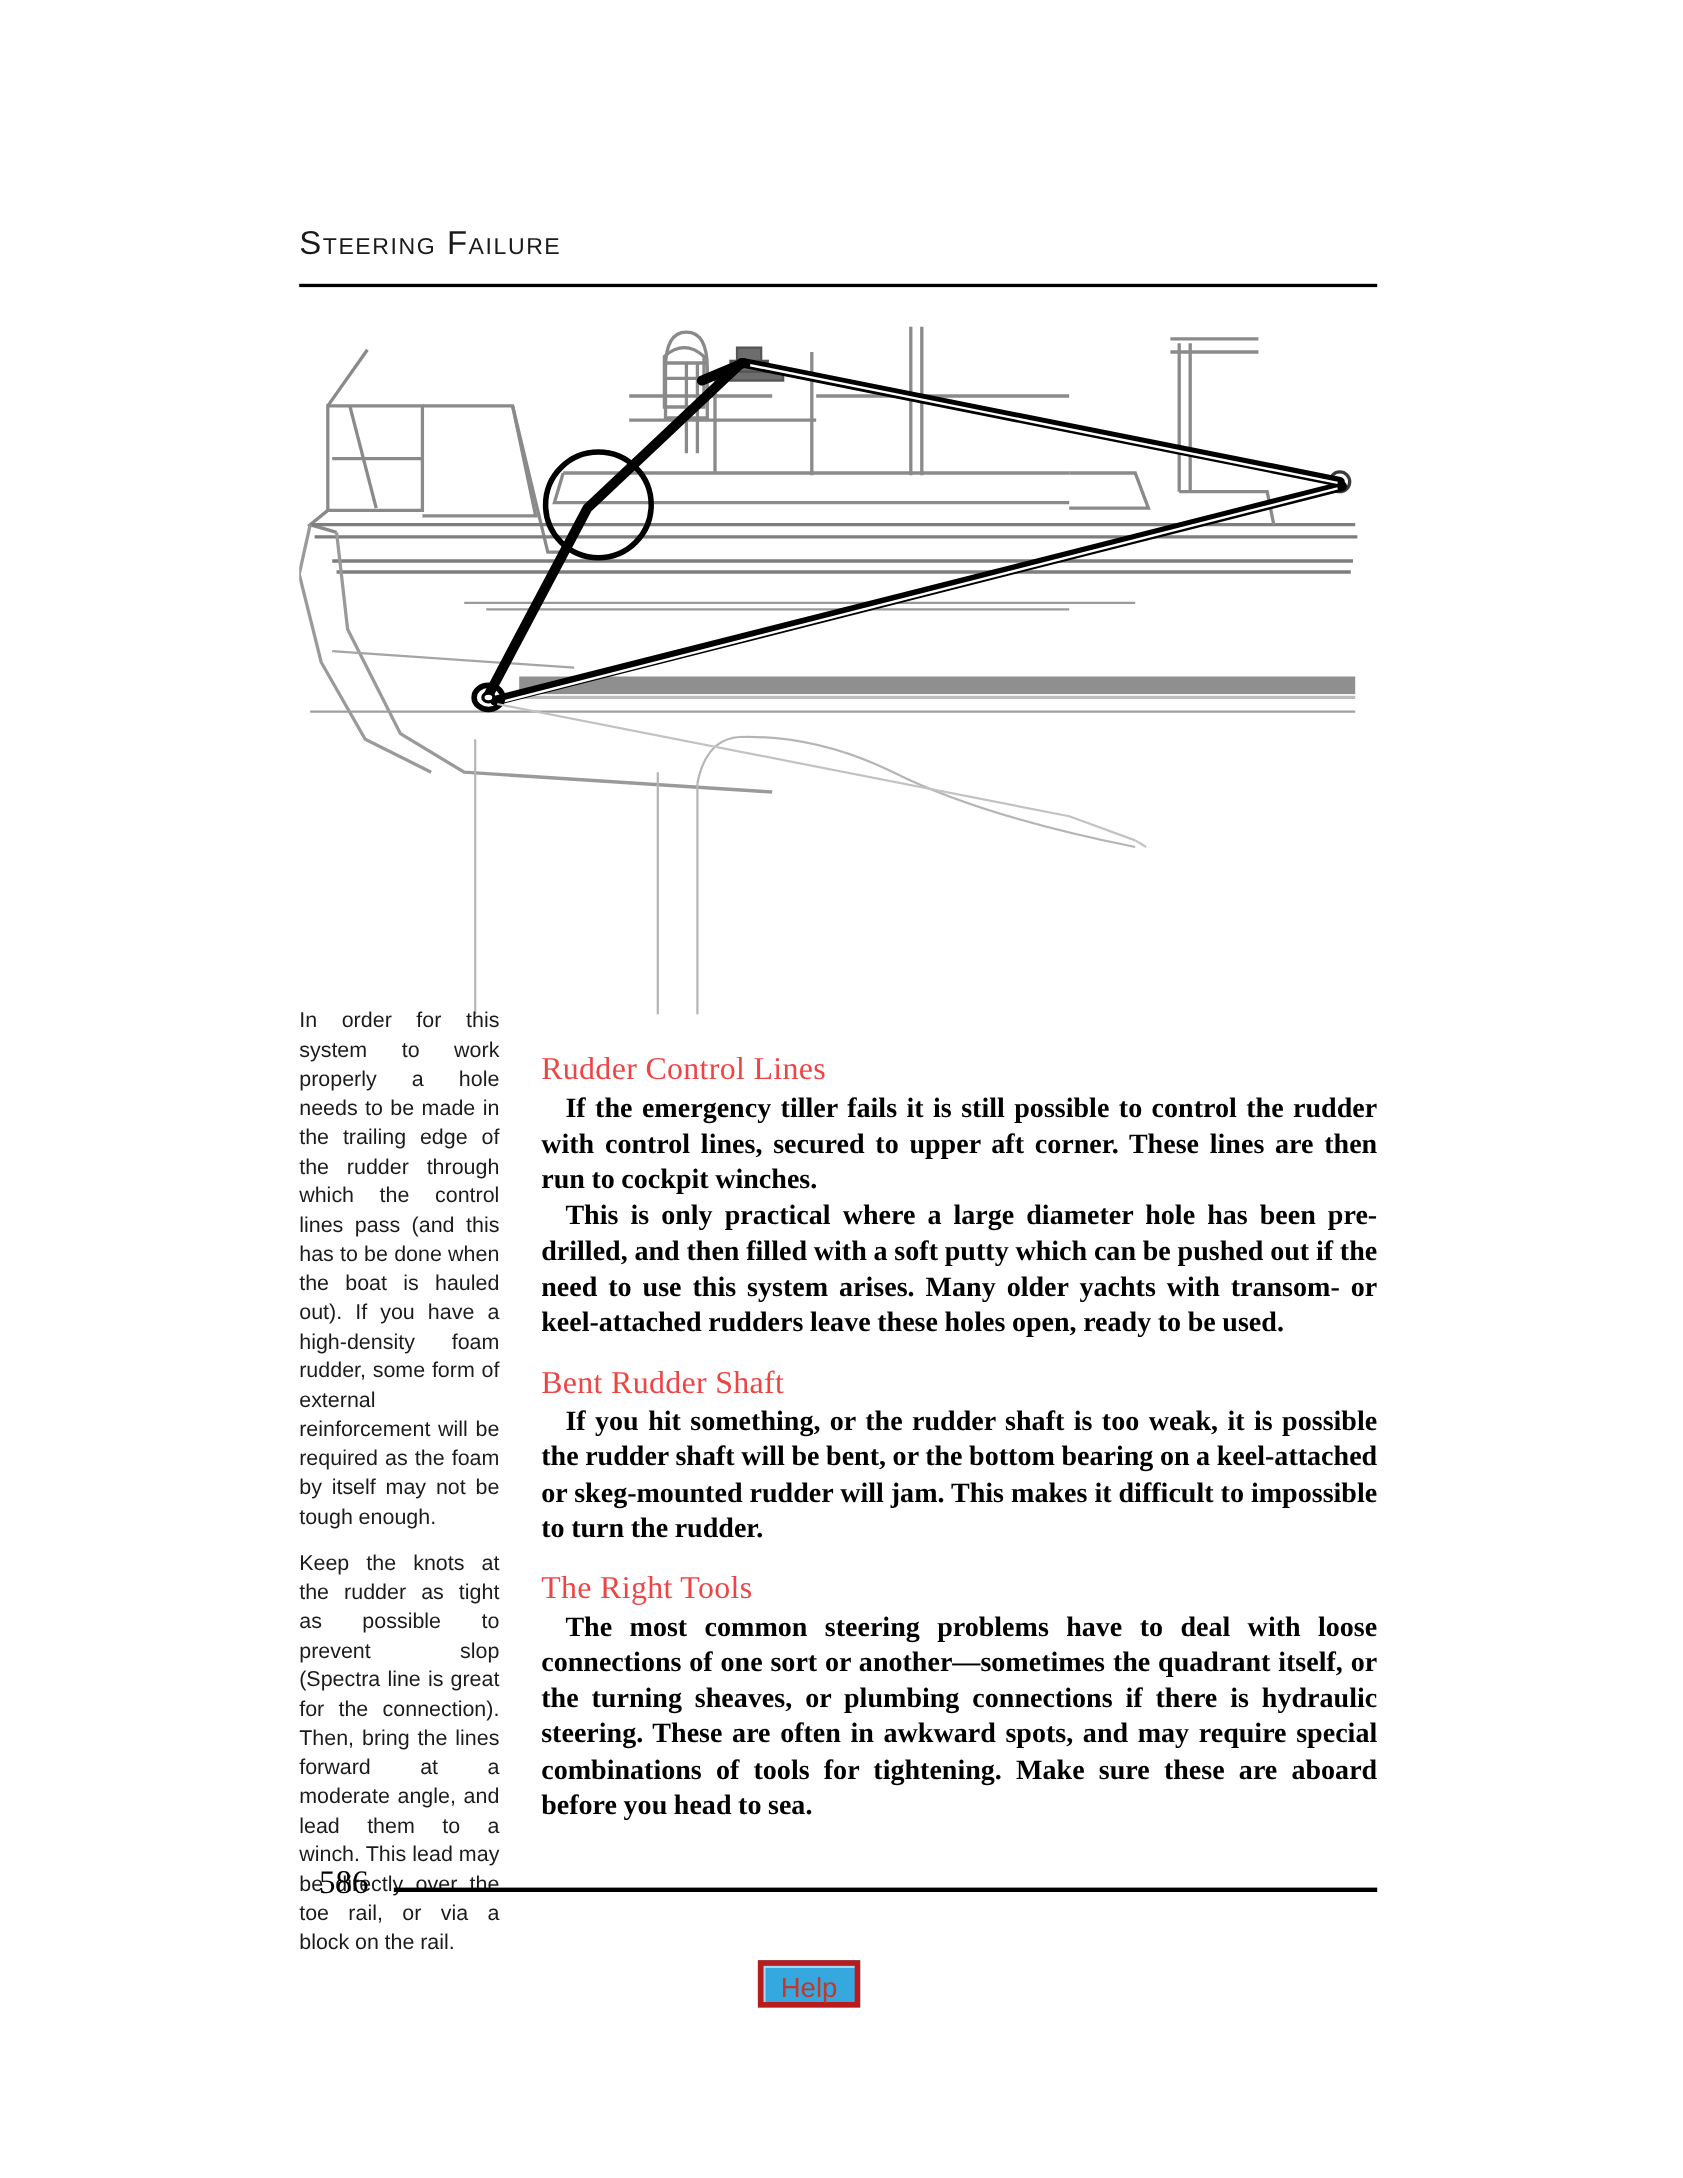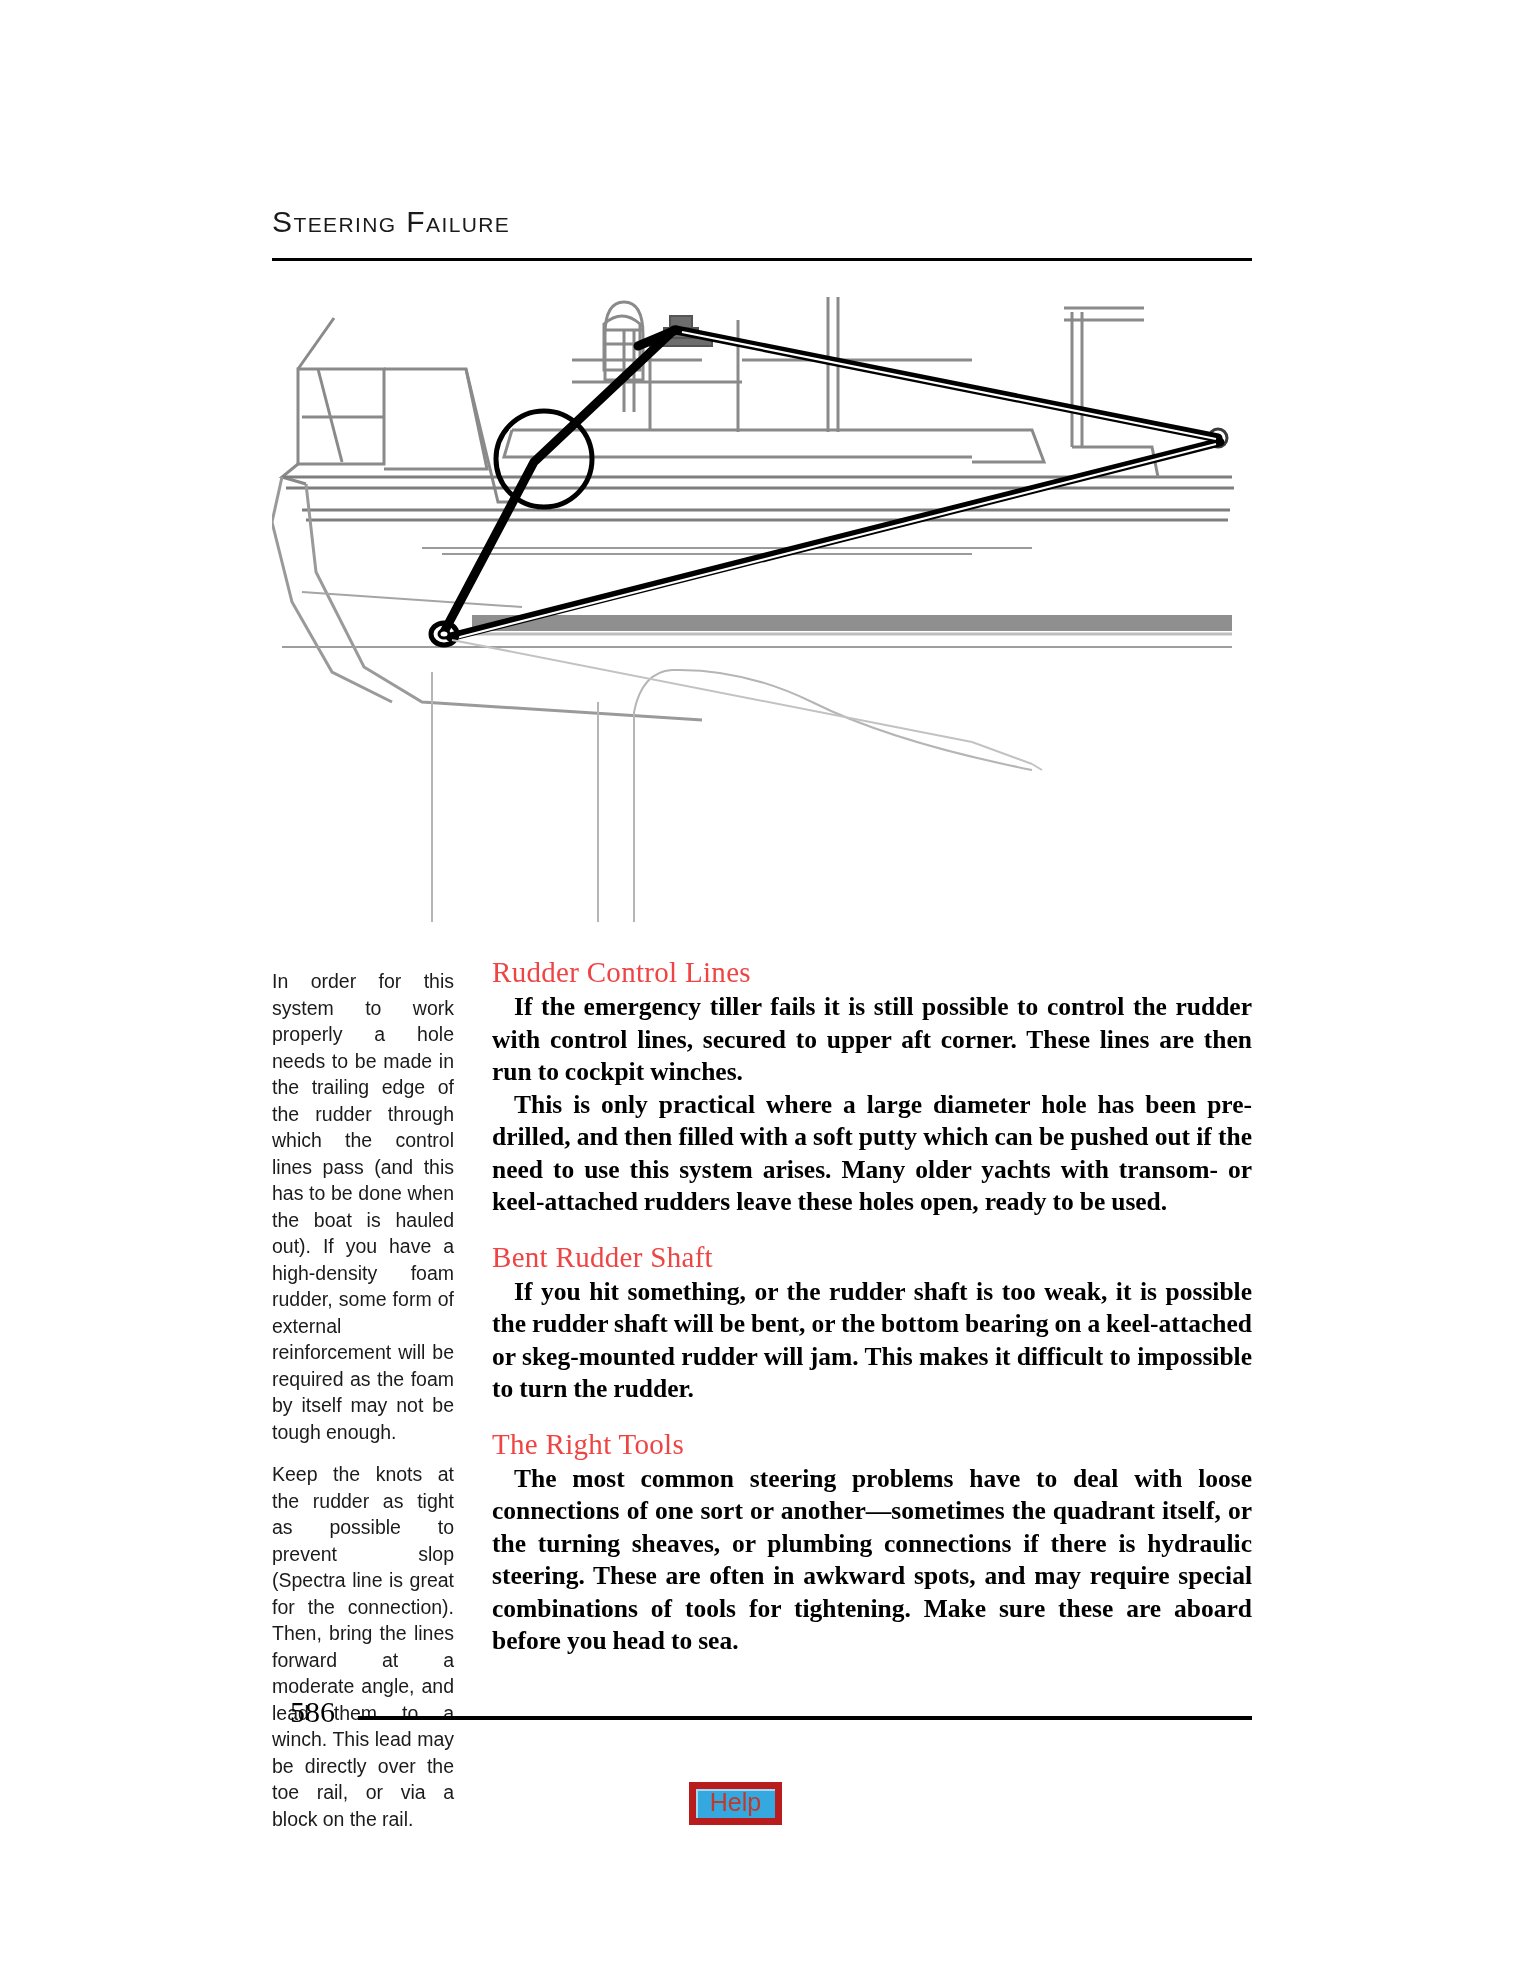--- a/index.html
+++ b/index.html
@@ -58,21 +58,21 @@
     width: 980px;
     height: 650px;
     background: #ffffff;
   }
   .figure svg { display: block; width: 100%; height: 100%; }
 
   
   .col-side {
     position: absolute;
     left: 272px;
-    top: 968px;
+    top: 915px;
     width: 182px;
   }
   .col-side p {
     margin: 0 0 16px 0;
     font-family: "Liberation Sans", sans-serif;
     font-size: 19.5px;
     line-height: 26.5px;
     color: #1b1b1b;
     text-align: justify;
     -webkit-hyphens: none;
@@ -130,24 +130,24 @@
   }
 
   
   .help-button {
     position: absolute;
     left: 689px;
     top: 1782px;
     width: 93px;
     height: 43px;
     background: #35a8e0;
-    border: 7px solid #b91c1c;
+    border: 5px solid #b91c1c;
     box-sizing: border-box;
     display: flex;
-    align-items: flex-start;
+    align-items: flex-end;
     justify-content: center;
     cursor: pointer;
     box-shadow: inset 2px 2px 0 #9fd9f2;
   }
   .help-button .help-label {
     font-family: "Liberation Sans", sans-serif;
     font-size: 25px;
     color: #c0392b;
     line-height: 26px;
   }

